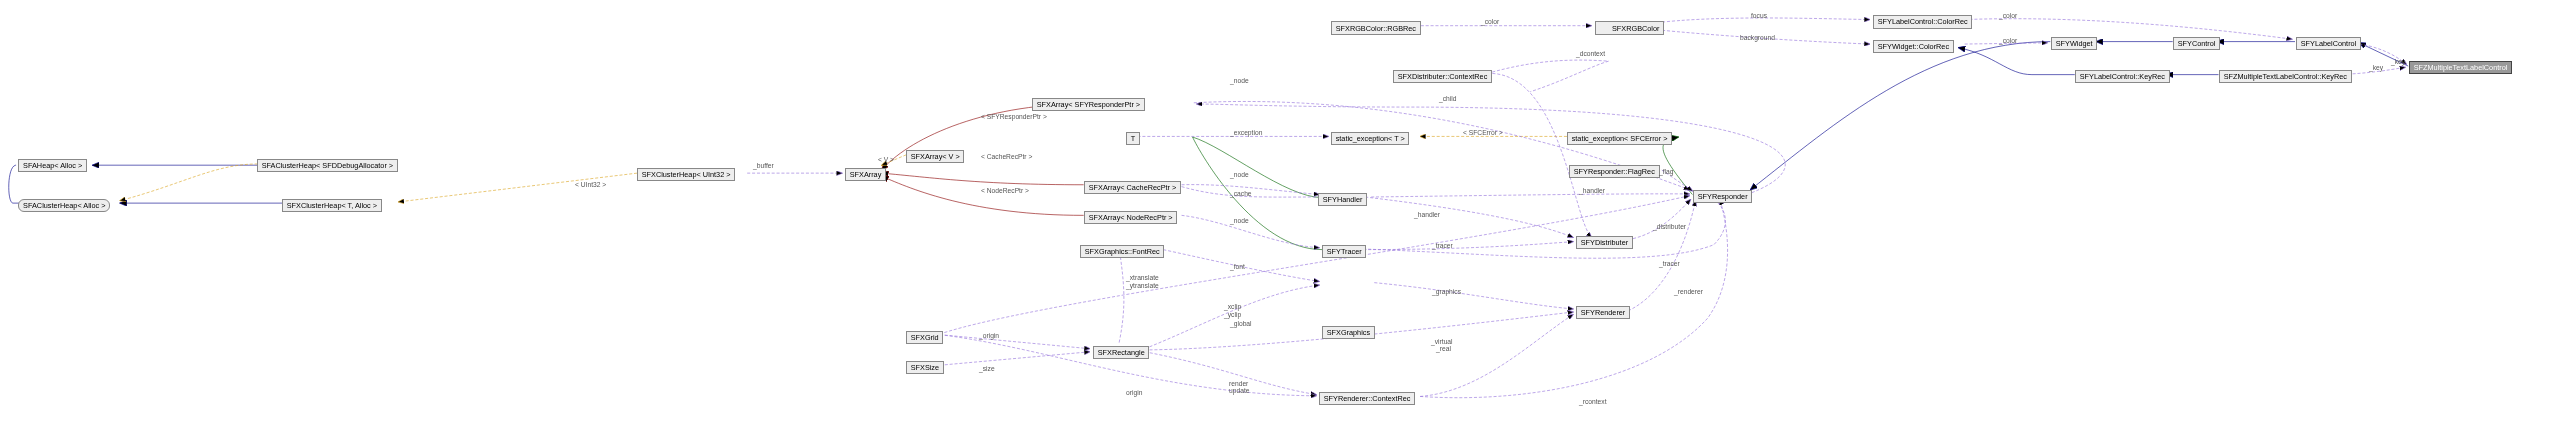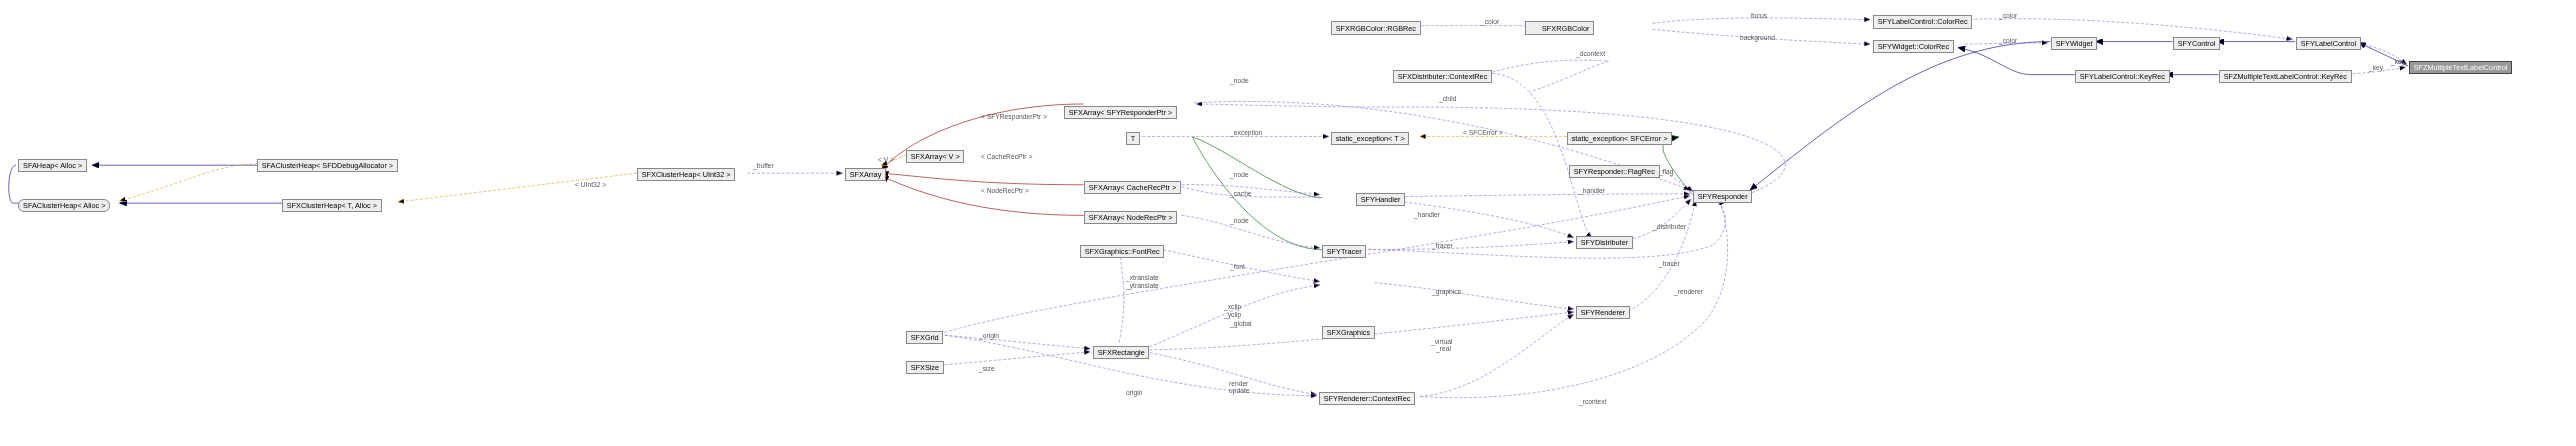--- a/index.html
+++ b/index.html
@@ -131,30 +131,30 @@
 </svg>
 
 <div class="node highlight" style="left: 2409px; top: 61px;"><span>SFZMultipleTextLabelControl</span></div>
 <div class="node" style="left: 2296px; top: 37px;"><span>SFYLabelControl</span></div>
 <div class="node" style="left: 2173px; top: 37px; text-align: right;"><span>SFYControl</span></div>
 <div class="node" style="left: 2051px; top: 37px;"><span>SFYWidget</span></div>
 <div class="node" style="left: 2075px; top: 70px;"><span>SFYLabelControl::KeyRec</span></div>
 <div class="node" style="left: 2219px; top: 70px;"><span>SFZMultipleTextLabelControl::KeyRec</span></div>
 <div class="node" style="left: 1873px; top: 15.3px;"><span>SFYLabelControl::ColorRec</span></div>
 <div class="node" style="left: 1873px; top: 40px;"><span>SFYWidget::ColorRec</span></div>
-<div class="node" style="left: 1525px; top: 21.4px; padding-left: 16px;"><span>SFXRGBColor</span></div>
+<div class="node" style="left: 1595px; top: 21.4px; padding-left: 16px;"><span>SFXRGBColor</span></div>
 <div class="node" style="left: 1331px; top: 21.4px;"><span>SFXRGBColor::RGBRec</span></div>
 <div class="node" style="left: 1393px; top: 70px;"><span>SFXDistributer::ContextRec</span></div>
 <div class="node" style="left: 1693px; top: 190px;"><span>SFYResponder</span></div>
 <div class="node" style="left: 1569px; top: 165px;"><span>SFYResponder::FlagRec</span></div>
-<div class="node" style="left: 1064px; top: 98px; margin-top: 8px;"><span>SFXArray&lt; SFYResponderPtr &gt;</span></div>
+<div class="node" style="left: 1032px; top: 98px;"><span>SFXArray&lt; SFYResponderPtr &gt;</span></div>
 <div class="node" style="left: 1126px; top: 132px;"><span>T</span></div>
 <div class="node" style="left: 1331px; top: 132px;"><span>static_exception&lt; T &gt;</span></div>
 <div class="node" style="left: 1567px; top: 132px;"><span>static_exception&lt; SFCError &gt;</span></div>
-<div class="node" style="left: 1356px; top: 193px;"><span>SFYHandler</span></div>
+<div class="node" style="left: 1318px; top: 193px;"><span>SFYHandler</span></div>
 <div class="node" style="left: 1322px; top: 245px;"><span>SFYTracer</span></div>
 <div class="node" style="left: 1576px; top: 236px;"><span>SFYDistributer</span></div>
 <div class="node" style="left: 1576px; top: 306px;"><span>SFYRenderer</span></div>
 <div class="node" style="left: 1319px; top: 392px;"><span>SFYRenderer::ContextRec</span></div>
 <div class="node" style="left: 1322px; top: 279px; margin-top: 47px;"><span>SFXGraphics</span></div>
 <div class="node" style="left: 1080px; top: 245px;"><span>SFXGraphics::FontRec</span></div>
 <div class="node" style="left: 1093px; top: 346px;"><span>SFXRectangle</span></div>
 <div class="node" style="left: 906px; top: 331px; text-align: center;"><span>SFXGrid</span></div>
 <div class="node" style="left: 906px; top: 361px;"><span>SFXSize</span></div>
 <div class="node" style="left: 906px; top: 150px;"><span>SFXArray&lt; V &gt;</span></div>

